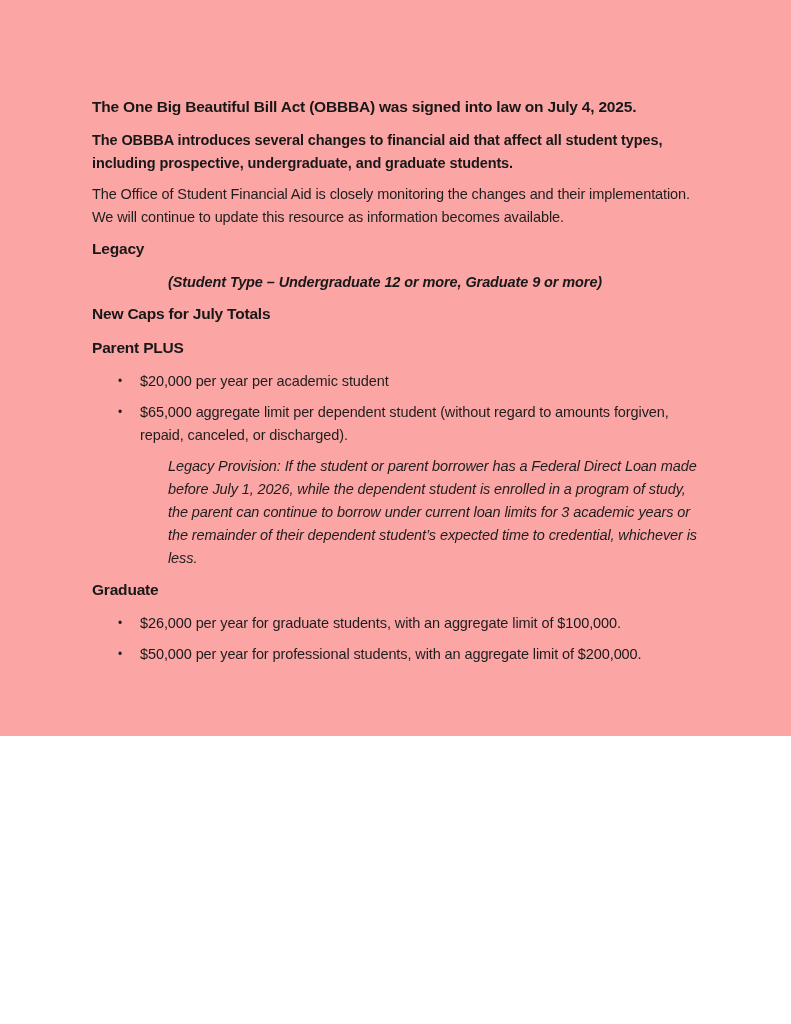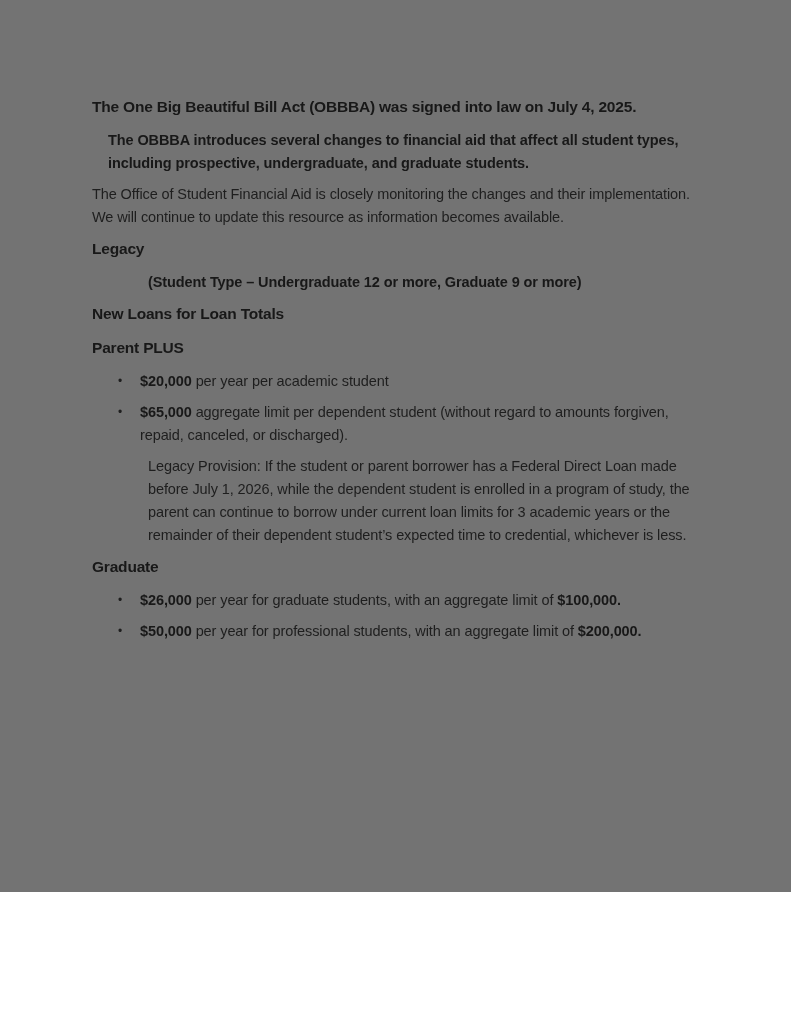--- a/index.html
+++ b/index.html
@@ -1,76 +1,76 @@
 <!DOCTYPE html>
 <html><head>
 <meta charset="utf-8">
 <style>
   * { margin: 0; padding: 0; box-sizing: border-box; }
   html, body { background: #ffffff; }
   .page {
     position: relative;
     width: 791px;
-    height: 892px;
+    height: 736px;
     margin: 0 auto;
-    background: #737373;
+    background: #fca5a5;
     font-family: "Liberation Sans", "DejaVu Sans", sans-serif;
     color: #1e1e1e;
     padding: 93px 92px 0 92px;
     overflow: hidden;
   }
   .content { width: 612px; }
   p { margin: 0 0 8px 0; font-size: 14.5px; line-height: 23px; letter-spacing: -0.1px; }
   .h {
     font-size: 15.5px;
     font-weight: 700;
     line-height: 24px;
     margin: 2px 0 10px 0;
     letter-spacing: -0.2px;
     color: #181818;
   }
-  .b { font-weight: 700; color: #181818; margin-left: 16px; }
-  .indent { margin-left: 56px; }
+  .b { font-weight: 700; color: #181818; }
+  .indent { margin-left: 76px; font-style: italic; }
   .li {
     display: flex;
     margin: 0 0 8px 0;
     font-size: 14.5px;
     line-height: 23px;
     letter-spacing: -0.1px;
   }
   .li .marker {
     flex: none;
     width: 22px;
     margin-left: 26px;
     font-size: 12px;
     line-height: 23px;
   }
   .li .li-text { flex: 1; }
-  .li strong { font-weight: 700; color: #181818; }
+  .li strong { font-weight: 400; color: #181818; }
 </style>
 </head>
 <body>
 
 <div class="page">
   <div class="content">
 
     <p class="h">The One Big Beautiful Bill Act (OBBBA) was signed into law on July 4, 2025.</p>
 
 
     <p class="b">The OBBBA introduces several changes to financial aid that affect all student types, including prospective, undergraduate, and graduate students.</p>
 
 
     <p>The Office of Student Financial Aid is closely monitoring the changes and their implementation. We will continue to update this resource as information becomes available.</p>
 
     <p class="h">Legacy</p>
 
 
     <p class="b indent">(Student Type – Undergraduate 12 or more, Graduate 9 or more)</p>
 
-    <p class="h">New Loans for Loan Totals</p>
+    <p class="h">New Caps for July Totals</p>
 
     <p class="h">Parent PLUS</p>
 
     <div class="li">
       <span class="marker">•</span>
       <span class="li-text"><strong>$20,000</strong><span> per year per academic student</span><strong></strong></span>
     </div>
 
     <div class="li">
       <span class="marker">•</span>

